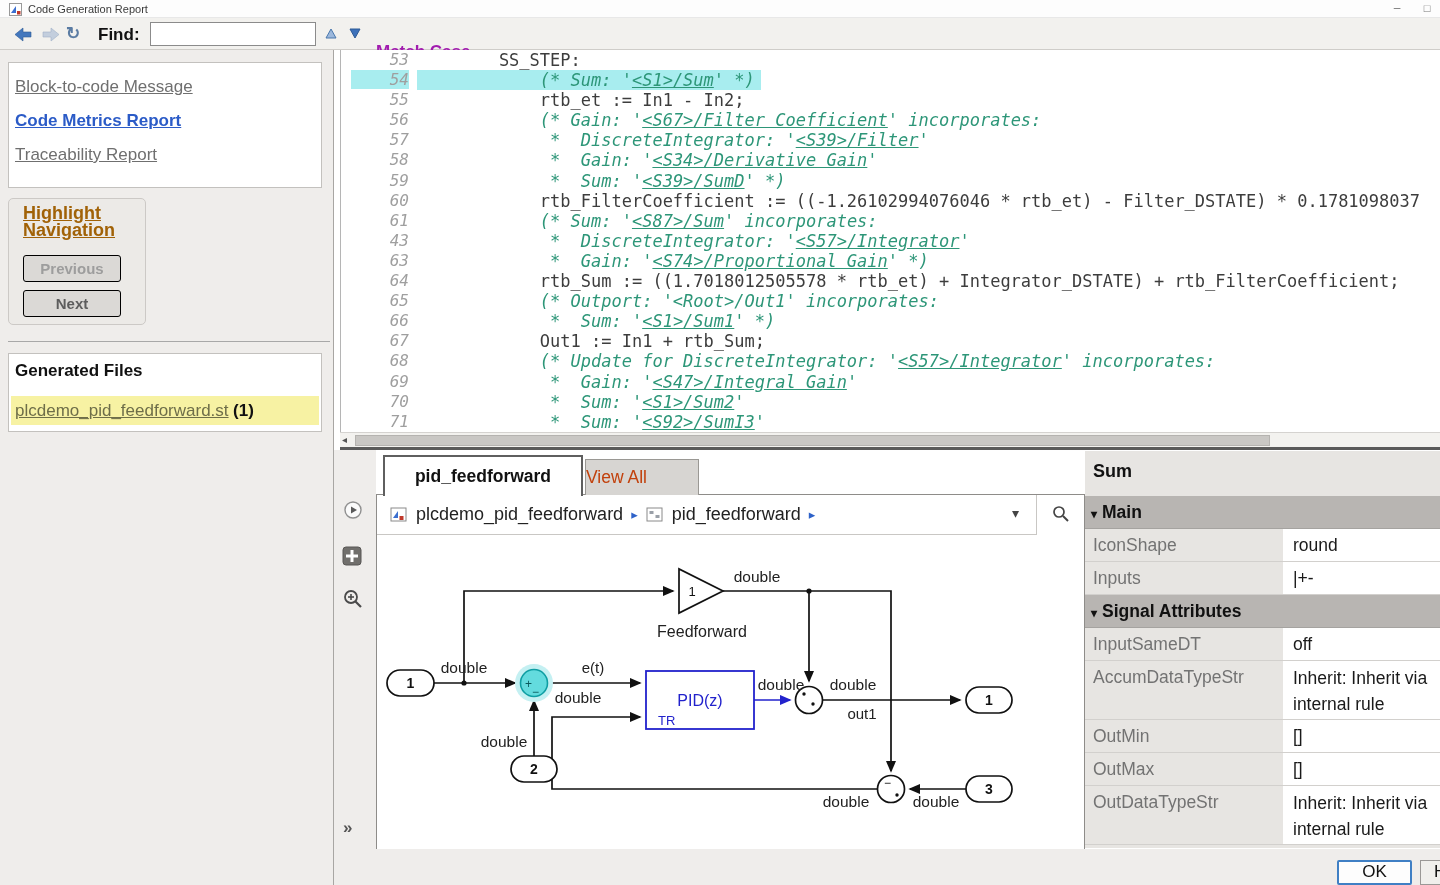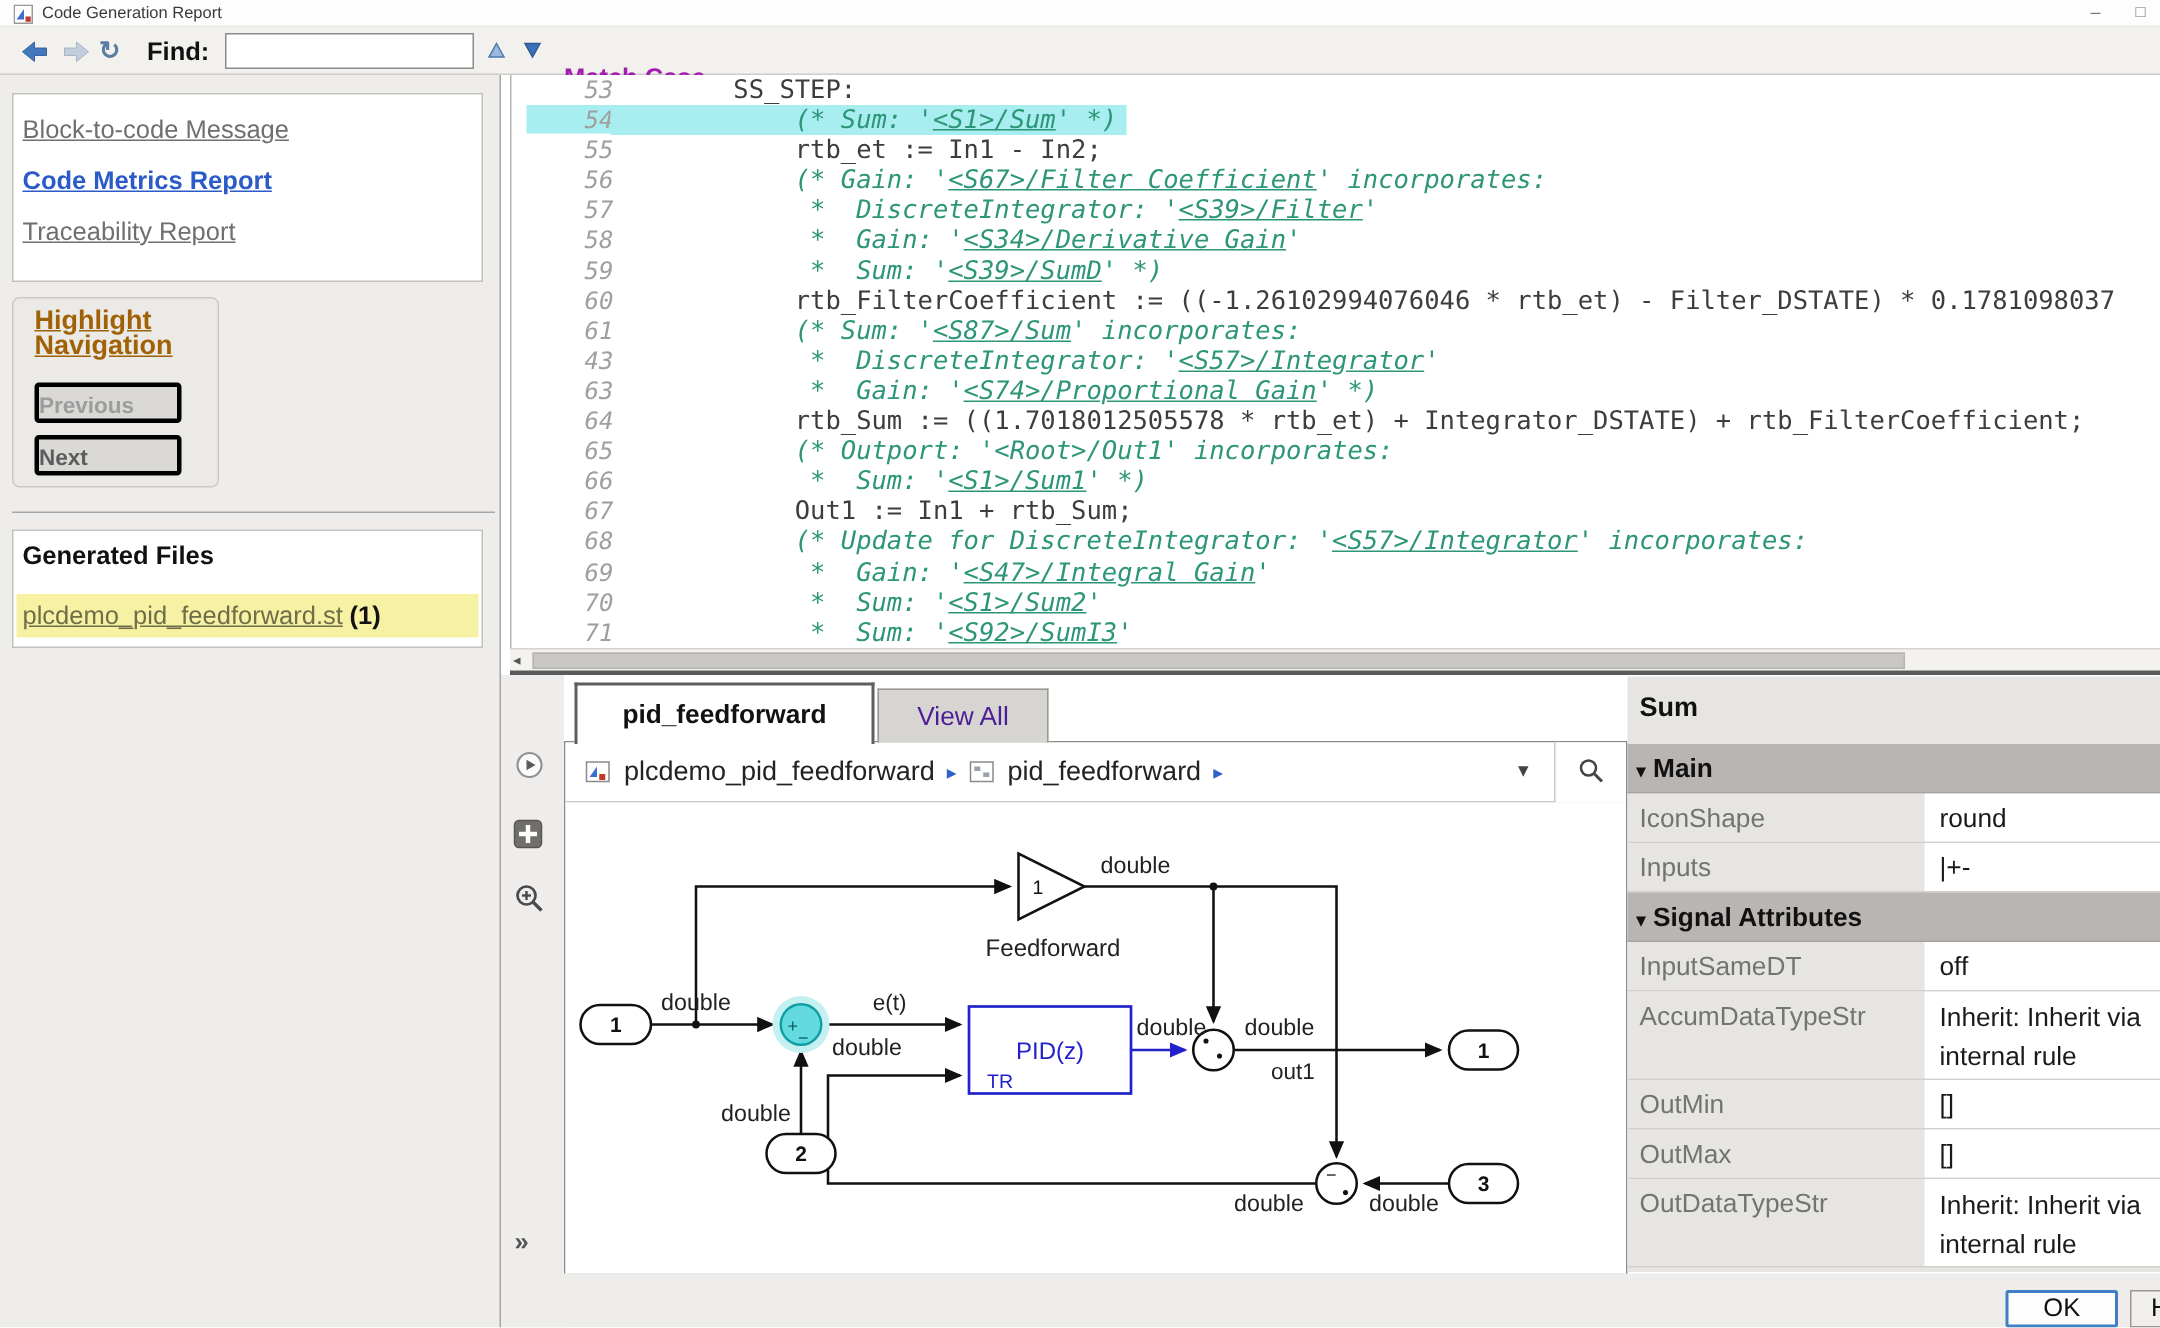--- a/index.html
+++ b/index.html
@@ -20,56 +20,56 @@
   #find-input { left:150px; top:4px; width:166px; height:24px; border:1px solid #8b8b8b; background:#fff; font-size:15px; padding:0 4px; }
   #match-case { left:376px; top:24px; font-size:17px; font-weight:600; color:#a21caf; }
   .tb-icon { top:8px; }
 
   
   #sidebar { left:0; top:50px; width:334px; height:835px; background:#efedeb; border-right:1px solid #a8a6a3; }
   #links-box { left:8px; top:62px; width:314px; height:126px; background:#fff; border:1px solid #c3c1be; }
   .report-link { display:block; margin:14px 0 0 6px; font-size:17px; text-decoration:underline; }
   #nav-box { left:8px; top:198px; width:138px; height:127px; background:#eceae7; border:1px solid #ccc9c6; border-radius:5px; }
   #nav-title { left:14px; top:6px; font-size:18px; font-weight:bold; color:#a16207; line-height:17px;text-decoration:underline; }
-  .nav-btn { left:14px; width:98px; height:27px; background:#dbd9d6; border:3px solid #000000; border-radius:3px;
-             font-size:15px; font-weight:bold; text-align:left; line-height:25px; }
+  .nav-btn { left:14px; width:98px; height:27px; background:#dbd9d6; border:1px solid #000000; border-radius:3px;
+             font-size:15px; font-weight:bold; text-align:center; line-height:25px; }
   #btn-previous { top:56px; color:#9d9d9d; }
   #btn-next { top:91px; color:#5d5d5d; }
   #sb-divider { left:8px; top:341px; width:322px; height:1px; background:#a8a8a8; }
   #gen-box { left:8px; top:353px; width:314px; height:79px; background:#fff; border:1px solid #c3c1be; }
   #gen-title { left:6px; top:7px; font-size:17px; font-weight:bold; color:#111; }
   #gen-file-row { left:2px; top:42px; width:308px; height:29px; background:#f7f2a3; line-height:29px; padding-left:4px; white-space:nowrap; }
   #gen-file-link { font-size:17px; color:#6e6e49; text-decoration:underline; }
   #gen-file-count { font-size:17px; color:#111; font-weight:bold; }
 
   
   #code-pane { left:340px; top:50px; width:1100px; height:416px; background:#fff; border-left:1px solid #b5b5b5; overflow:hidden; }
   .code-line { position:relative; height:20.1px; font-family:"DejaVu Sans Mono", monospace; }
   .lineno { position:absolute; left:10px; width:58px; text-align:right; font-size:16px; font-style:italic; color:#9f9f9f; }
-  .linetext { position:absolute; left:66px; white-space:pre; font-size:17px; padding-right:6px;text-align:center; }
+  .linetext { position:absolute; left:76px; white-space:pre; font-size:17px; padding-right:6px;text-align:center; }
   .code-line.hl .lineno, .code-line.hl .linetext { background:#a8edef; }
   .seg-code { color:#3d3d3d; }
   .seg-cmt { color:#2d9678; font-style:italic; }
   .seg-lnk { color:#2d9678; font-style:italic; text-decoration:underline; }
 
   #hscroll { left:340px; top:432px; width:1100px; height:15px; background:#f3f2ef; border-top:1px solid #d5d3d0; }
   #hscroll-arrow { left:2px; top:1px; font-size:10px; color:#555; }
   #hscroll-thumb { left:15px; top:2px; width:915px; height:11px; background:#c9c7c4; border:1px solid #b5b3b0; }
   #split { left:340px; top:447px; width:1100px; height:3px; background:#5a5a5a; }
 
   
   #strip { left:334px; top:450px; width:42px; height:435px; background:#efedeb; }
   .strip-icon { left:8px; }
 
   
   #viewer-frame { left:376px; top:494px; width:709px; height:356px; background:#fff; border:1px solid #8e8c89; }
   #tab-active { left:383px; top:455px; width:200px; height:41px; background:#fff; border:2px solid #5f5f5f; border-bottom:none;
                 font-size:17.5px; font-weight:bold; color:#111; text-align:center; line-height:38px; z-index:3; }
   #tab-inactive { left:585px; top:459px; width:114px; height:36px; background:#d7d5d2; border:1px solid #9a9894; border-bottom:none;
-                  font-size:17.5px; color:#4c1d95; text-align:center; line-height:34px; z-index:2; }
+                  font-size:17.5px; color:#c2410c; text-align:left; line-height:34px; z-index:2; }
   #breadcrumb { left:377px; top:495px; width:707px; height:40px; background:#fff; border-bottom:1px solid #c9c7c4;
                 display:flex; align-items:center; padding-left:13px; gap:8px; }
   .crumb-text { font-size:18px; color:#222; }
   .crumb-sep { font-size:13px; color:#2e62c9; }
   #bc-caret { position:absolute; left:635px; top:10px; font-size:14px; color:#444; }
   #search-box { left:1036px; top:495px; width:48px; height:40px; border-left:1px solid #c9c7c4; background:#fff; text-align:center; padding-top:9px; }
   #canvas { left:377px; top:535px; width:707px; height:314px; background:#fff; }
 
   
   #props { left:1085px; top:451px; width:355px; height:397px; background:#e7e5e2; }

